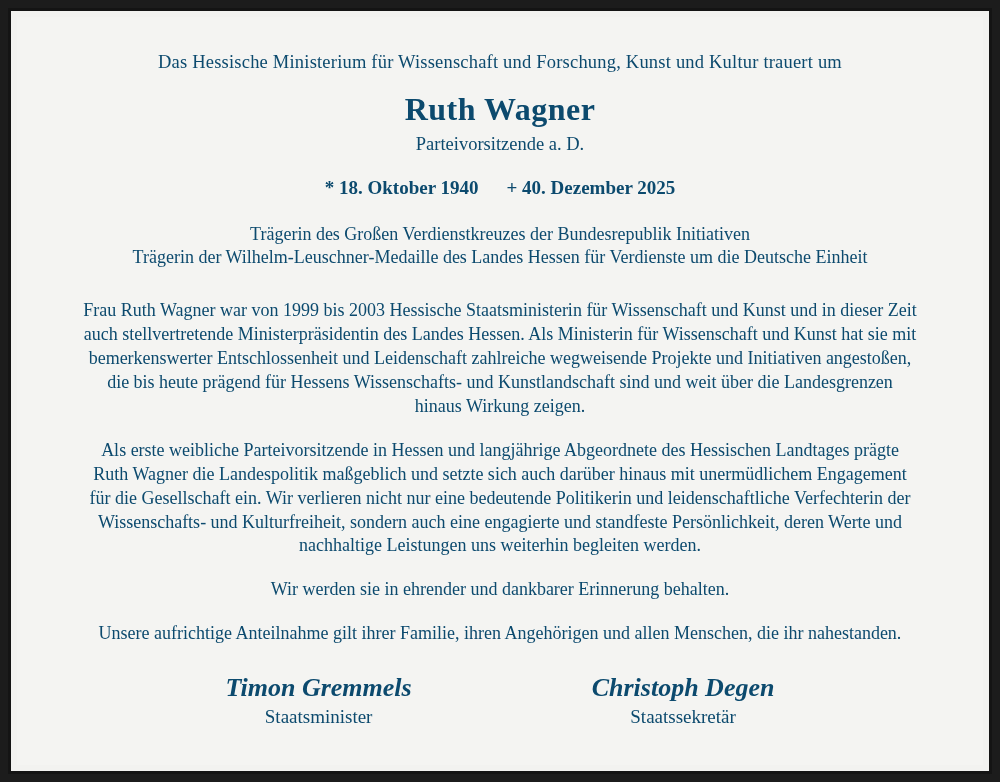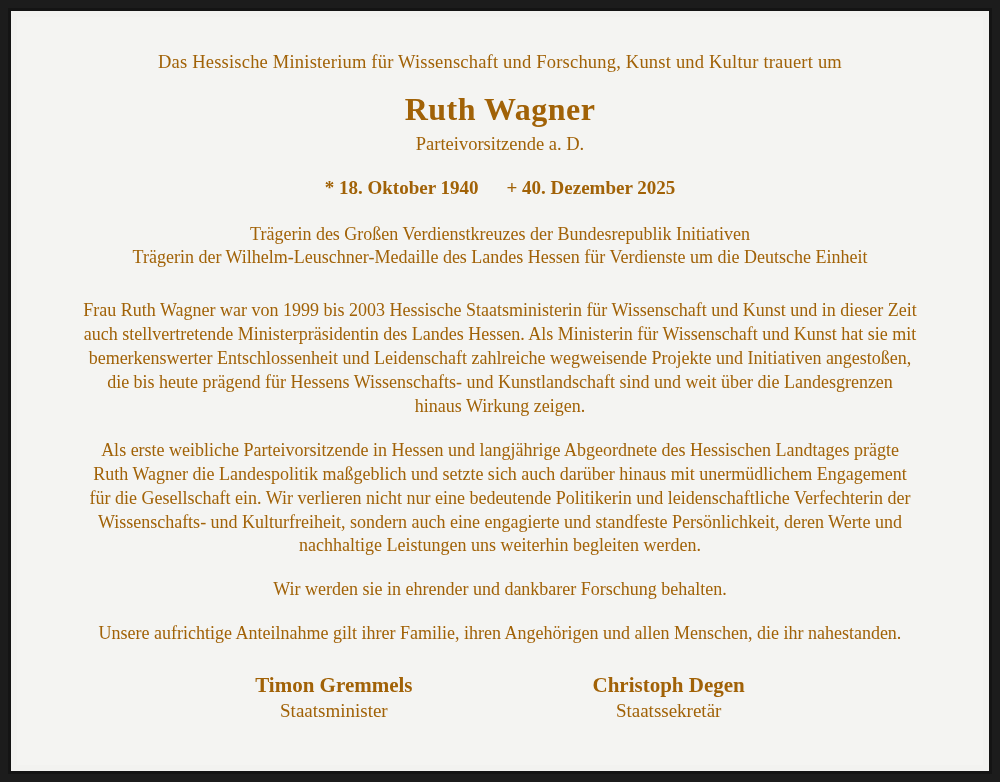--- a/index.html
+++ b/index.html
@@ -22,21 +22,21 @@
     box-sizing: border-box;
     border: 3px solid #141414;
     background: #f2f2f0;
     padding: 6px;
   }
   .notice {
     width: 100%;
     height: 100%;
     box-sizing: border-box;
     background: #f4f4f2;
-    color: #a16207;
+    color: #0c4a6e;
     padding: 34px 40px 14px 40px;
     text-align: center;
     display: block;
   }
   .org-line {
     font-size: 18.5px;
     letter-spacing: 0.2px;
     line-height: 1.2;
     margin: 0 0 20px 0;
   }
@@ -83,23 +83,24 @@
   .signers {
     margin-top: 26px;
     display: flex;
     justify-content: center;
     gap: 180px;
   }
   .signer {
     text-align: center;
   }
   .signer .sig-name {
-    font-size: 21px;
+    font-size: 26px;
     font-weight: bold;
     line-height: 1.25;
+    font-style: italic;
   }
   .signer .sig-title {
     font-size: 19px;
     line-height: 1.3;
     text-align: center;
   }
 </style>
 </head>
 <body>
 
@@ -120,21 +121,21 @@
 
       <div class="honors">
         <div>Trägerin des Großen Verdienstkreuzes der Bundesrepublik Initiativen</div>
         <div>Trägerin der Wilhelm-Leuschner-Medaille des Landes Hessen für Verdienste um die Deutsche Einheit</div>
       </div>
 
       <p class="para">Frau Ruth Wagner war von 1999 bis 2003 Hessische Staatsministerin für Wissenschaft und Kunst und in dieser Zeit auch stellvertretende Ministerpräsidentin des Landes Hessen. Als Ministerin für Wissenschaft und Kunst hat sie mit bemerkenswerter Entschlossenheit und Leidenschaft zahlreiche wegweisende Projekte und Initiativen angestoßen, die bis heute prägend für Hessens Wissenschafts- und Kunstlandschaft sind und weit über die Landesgrenzen hinaus Wirkung zeigen.</p>
 
       <p class="para">Als erste weibliche Parteivorsitzende in Hessen und langjährige Abgeordnete des Hessischen Landtages prägte Ruth Wagner die Landespolitik maßgeblich und setzte sich auch darüber hinaus mit unermüdlichem Engagement für die Gesellschaft ein. Wir verlieren nicht nur eine bedeutende Politikerin und leidenschaftliche Verfechterin der Wissenschafts- und Kulturfreiheit, sondern auch eine engagierte und standfeste Persönlichkeit, deren Werte und nachhaltige Leistungen uns weiterhin begleiten werden.</p>
 
-      <p class="para single">Wir werden sie in ehrender und dankbarer Forschung behalten.</p>
+      <p class="para single">Wir werden sie in ehrender und dankbarer Erinnerung behalten.</p>
 
       <p class="para single">Unsere aufrichtige Anteilnahme gilt ihrer Familie, ihren Angehörigen und allen Menschen, die ihr nahestanden.</p>
 
       <div class="signers">
         <div class="signer">
           <div class="sig-name">Timon Gremmels</div>
           <div class="sig-title">Staatsminister</div>
         </div>
         <div class="signer">
           <div class="sig-name">Christoph Degen</div>

